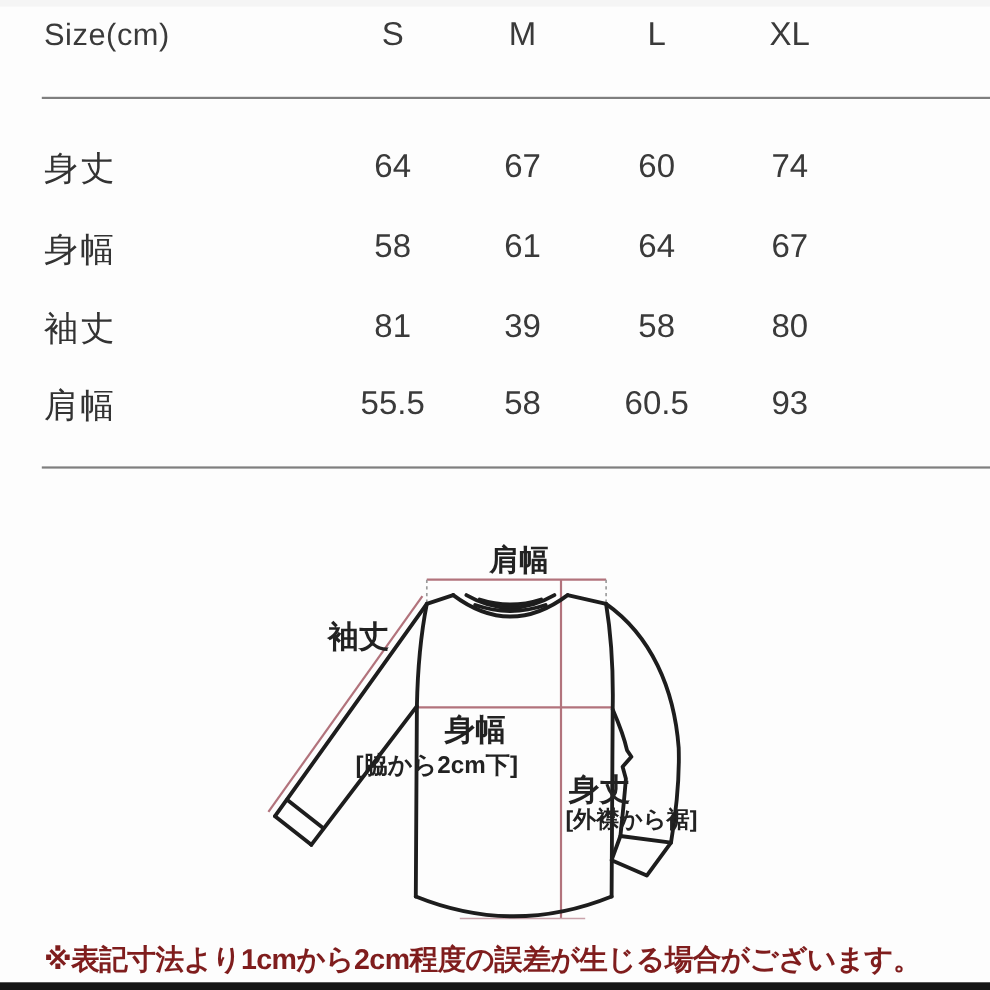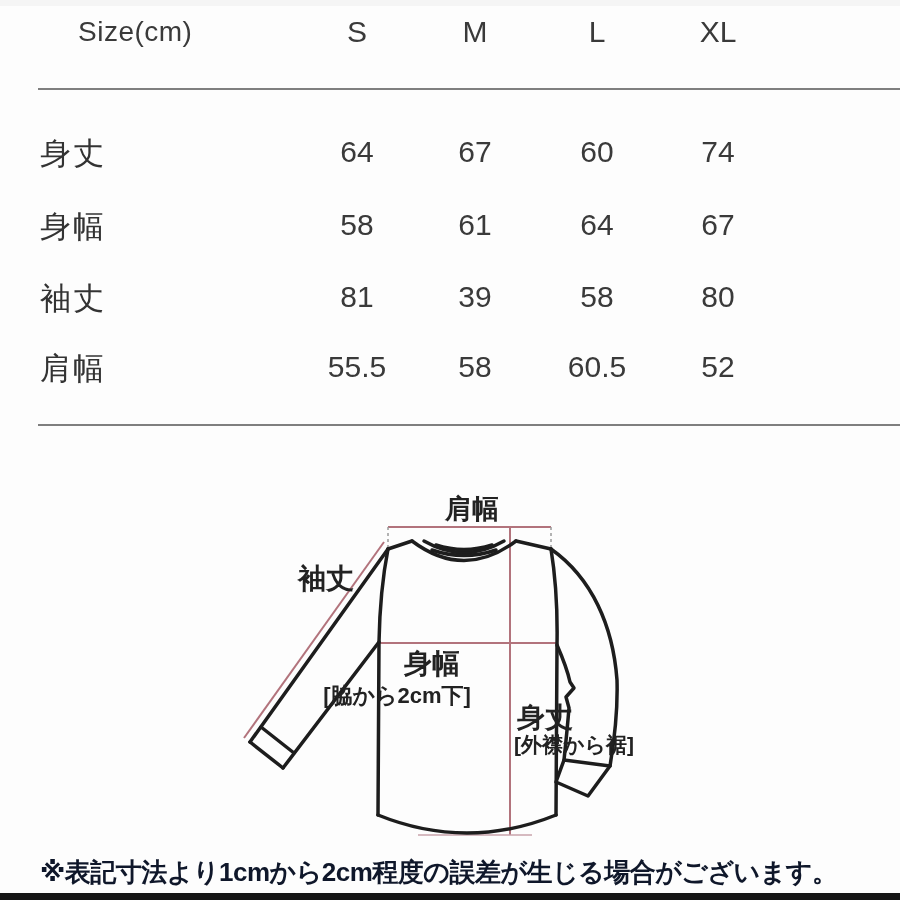--- a/index.html
+++ b/index.html
@@ -13,21 +13,21 @@
   .page{position:absolute;inset:0;width:900px;height:900px;}
   .top-strip{position:absolute;top:0;left:0;width:900px;height:6px;background:#f5f5f5;}
 
   
   .hrule{position:absolute;left:38px;right:0;height:2px;background:#7f7f7f;}
   .rule-1{top:88px;}
   .rule-2{top:424px;}
 
   .thead-label{
     position:absolute;left:40px;top:16px;
-    font-size:28px;font-weight:400;color:#3a3a3a;letter-spacing:.5px;margin-left:38px;
+    font-size:28px;font-weight:400;color:#3a3a3a;letter-spacing:.5px;
   }
   .thcell,.tval{
     position:absolute;transform:translateX(-50%);
     font-size:30px;font-weight:400;color:#3a3a3a;white-space:nowrap;
   }
   .thcell{top:15px;}
   .col-s{left:357px;} .col-m{left:475px;} .col-l{left:597px;} .col-xl{left:718px;text-align:right;}
 
   .trow{position:absolute;left:0;width:900px;height:40px;}
   .row-0{top:133px;} .row-1{top:206px;} .row-2{top:278px;} .row-3{top:348px;}
@@ -38,21 +38,21 @@
   .tval{top:2px;}
 
   
   .diagram{position:absolute;left:0;top:430px;width:900px;height:460px;}
   .diagram svg{display:block;}
   .dia-label{font-weight:600;fill:#222;}
 
   
   .note{
     position:absolute;left:40px;top:855px;width:840px;
-    font-size:26px;font-weight:700;color:#0f172a;letter-spacing:-.5px;
+    font-size:26px;font-weight:700;color:#7f1d1d;letter-spacing:-.5px;
     white-space:nowrap;
   }
   .bottom-bar{position:absolute;left:0;bottom:0;width:900px;height:7px;background:#151515;}
 </style>
 </head>
 <body>
 
 <div class="page">
   <div class="top-strip"></div>
 
@@ -87,21 +87,21 @@
       <div class="tval col-m">39</div>
       <div class="tval col-l">58</div>
       <div class="tval col-xl">80</div>
     </div>
 
     <div class="trow row-3">
       <div class="tlabel">肩幅</div>
       <div class="tval col-s">55.5</div>
       <div class="tval col-m">58</div>
       <div class="tval col-l">60.5</div>
-      <div class="tval col-xl">52</div>
+      <div class="tval col-xl">93</div>
     </div>
 
     <div class="hrule rule-2"></div>
   </div>
 
   <div class="diagram">
     <svg width="900" height="460" viewBox="0 0 900 460">
 
       <g fill="none" stroke-width="2" stroke="#b2737c">
         <path d="M 388 97 L 551 97"></path>

